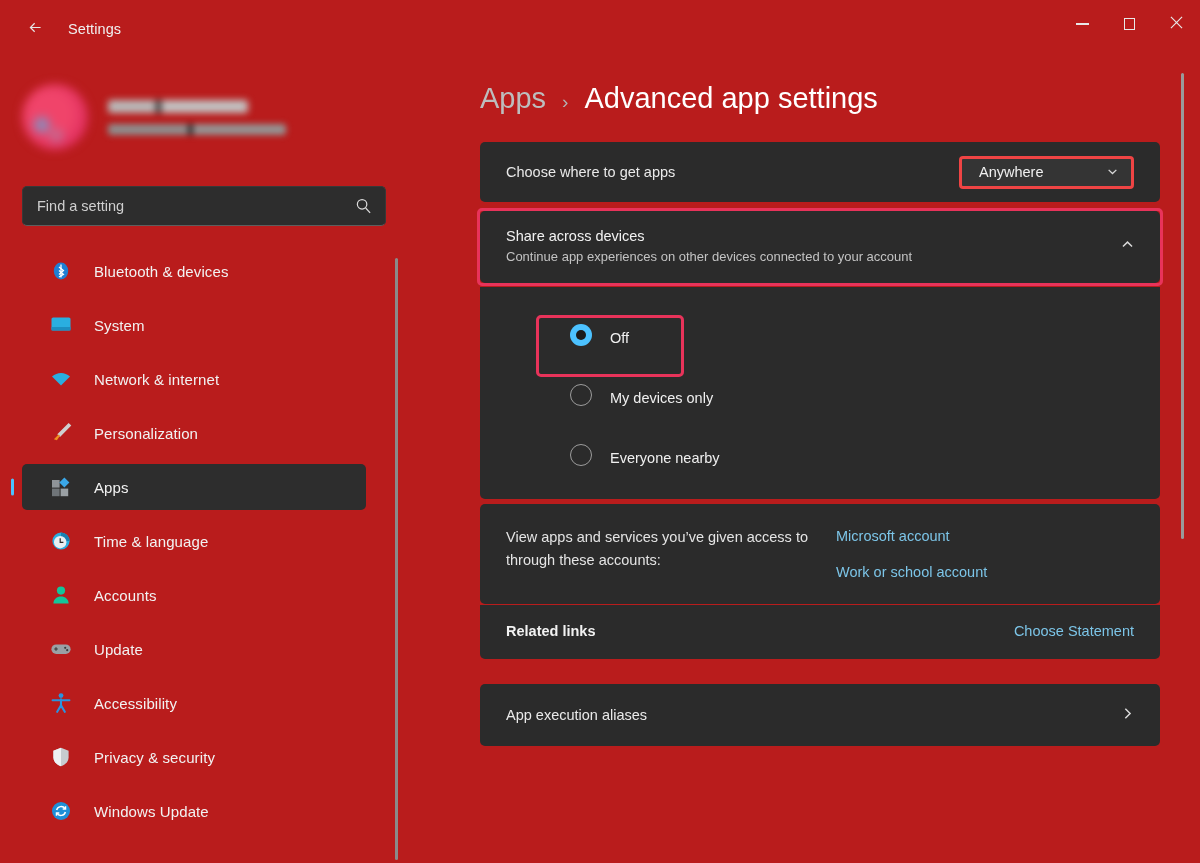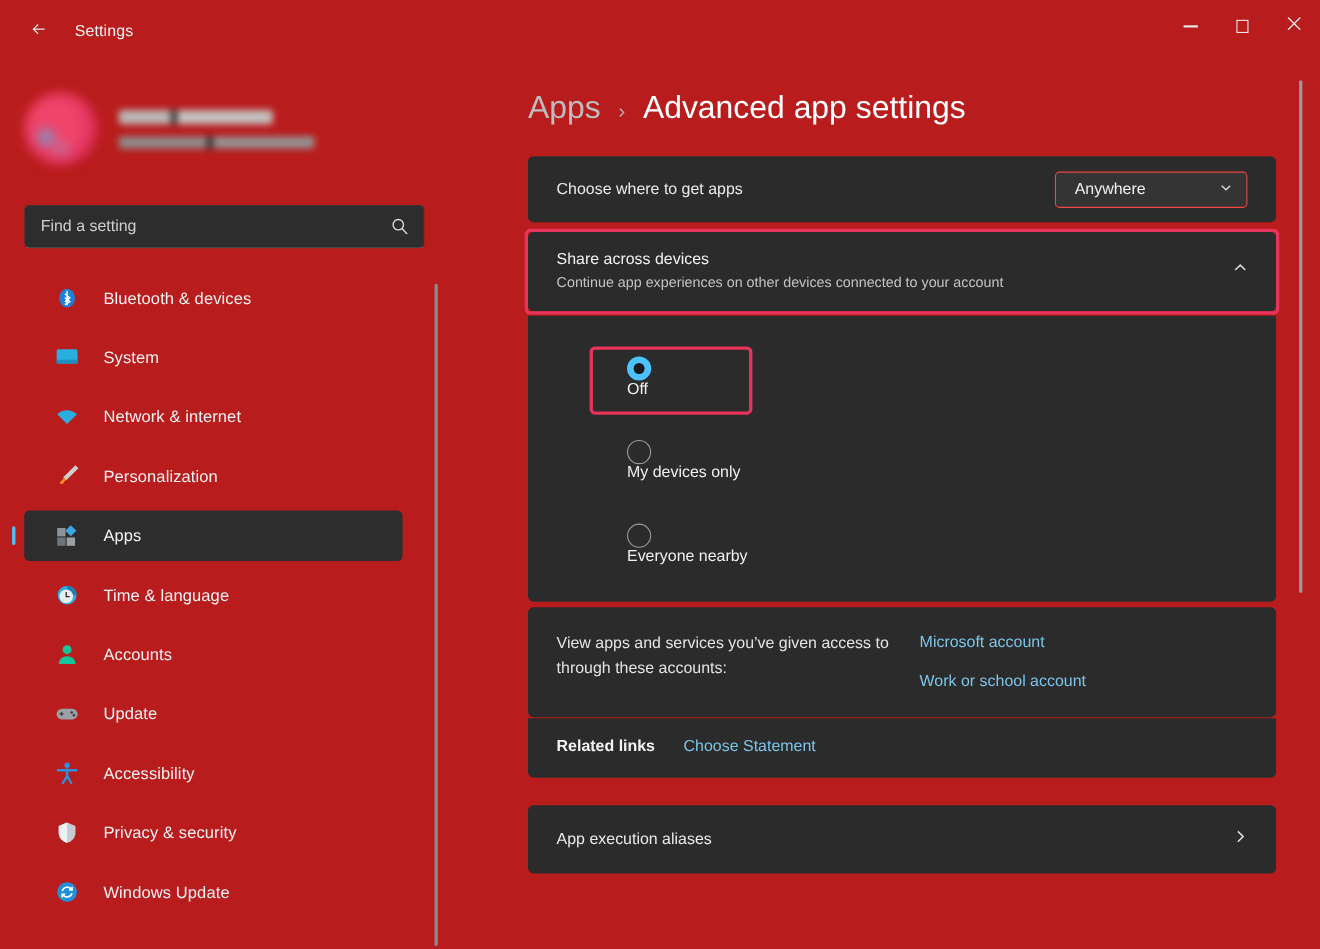--- a/index.html
+++ b/index.html
@@ -92,60 +92,60 @@
   .cards { margin-top:27px; width:680px; position:relative; }
   .card { background:#2b2b2b; border-radius:5px; }
   .card + .card { margin-top:5px; }
 
   .row {
     display:flex; align-items:center; justify-content:space-between;
     padding:0 26px; min-height:60px;
   }
   .row-label { font-size:14.5px; color:#eaeaea; }
   .combo {
-    width:175px; height:33px; background:#343434; border:1px solid #ef4444; border-radius:4px;
+    width:175px; height:33px; background:#343434; border:3px solid #ef4444; border-radius:4px;
     display:flex; align-items:center; justify-content:space-between;
     padding:0 13px 0 17px; cursor:pointer; font-size:14.5px; color:#f0f0f0;
   }
   .chev { width:11px; height:11px; stroke:#d8d8d8; fill:none; stroke-width:1.4; }
 
   
   .expander-head {
     position:relative; background:#2b2b2b; border-radius:5px;
     padding:17px 26px 19px 26px; display:flex; align-items:center; justify-content:space-between;
     cursor:pointer;
   }
   .exp-title { font-size:14.5px; color:#f2f2f2; margin-bottom:5px; }
   .exp-sub { font-size:13px; color:#c3c3c3; }
   .hl-box { position:absolute; border:3px solid #e8335a; border-radius:5px; pointer-events:none; }
   .hl-expander { left:-3px; right:-3px; top:-3px; bottom:-3px; }
 
   .expander-body { background:#2b2b2b; border-radius:0 0 5px 5px; padding:26px 0 22px 0; margin-top:4px; }
   .radio-row {
-    position:relative; display:flex; align-items:flex-start;
-    padding:11px 0 11px 90px; cursor:pointer;flex-direction:column;
+    position:relative; display:flex; align-items:flex-end;
+    padding:11px 0 11px 90px; cursor:pointer;
   }
   .radio {
     width:22px; height:22px; border-radius:50%; flex:0 0 22px; margin-right:18px;
     border:1.6px solid #9c9c9c; background:transparent; position:relative;
   }
   .radio.checked { border:none; background:#4cc2ff; }
   .radio.checked::after {
     content:""; position:absolute; left:50%; top:50%; transform:translate(-50%,-50%);
     width:10px; height:10px; border-radius:50%; background:#1b1b1b;
   }
   .radio-label { font-size:14.5px; color:#f0f0f0; }
   .hl-radio { left:56px; top:2px; width:148px; height:62px; }
 
   .acct-row { display:flex; padding:22px 26px 24px 26px; }
   .acct-text { font-size:14.5px; color:#e4e4e4; line-height:1.62; width:330px; }
   .acct-links { display:flex; flex-direction:column; gap:20px; padding-top:2px; }
   .link { font-size:14.5px; color:#7cc5e8; cursor:pointer; }
 
-  .related { display:flex; align-items:center; padding:18px 26px 20px 26px; gap:26px; }
+  .related { display:flex; align-items:center; padding:18px 26px 20px 26px; gap:26px;justify-content:space-between; }
   .related-title { font-size:14.5px; color:#f2f2f2; font-weight:bold; }
 
   .nav-row {
     display:flex; align-items:center; justify-content:space-between;
     padding:0 26px; min-height:62px; cursor:pointer; background:#2b2b2b; border-radius:5px;
   }
   .chev-r { width:13px; height:13px; stroke:#dcdcdc; fill:none; stroke-width:1.35; }
 
   .main-scroll { position:absolute; right:16px; top:15px; height:466px; width:3px; }
   .main-thumb { width:3px; height:100%; background:#9a9a9a; border-radius:2px; }

